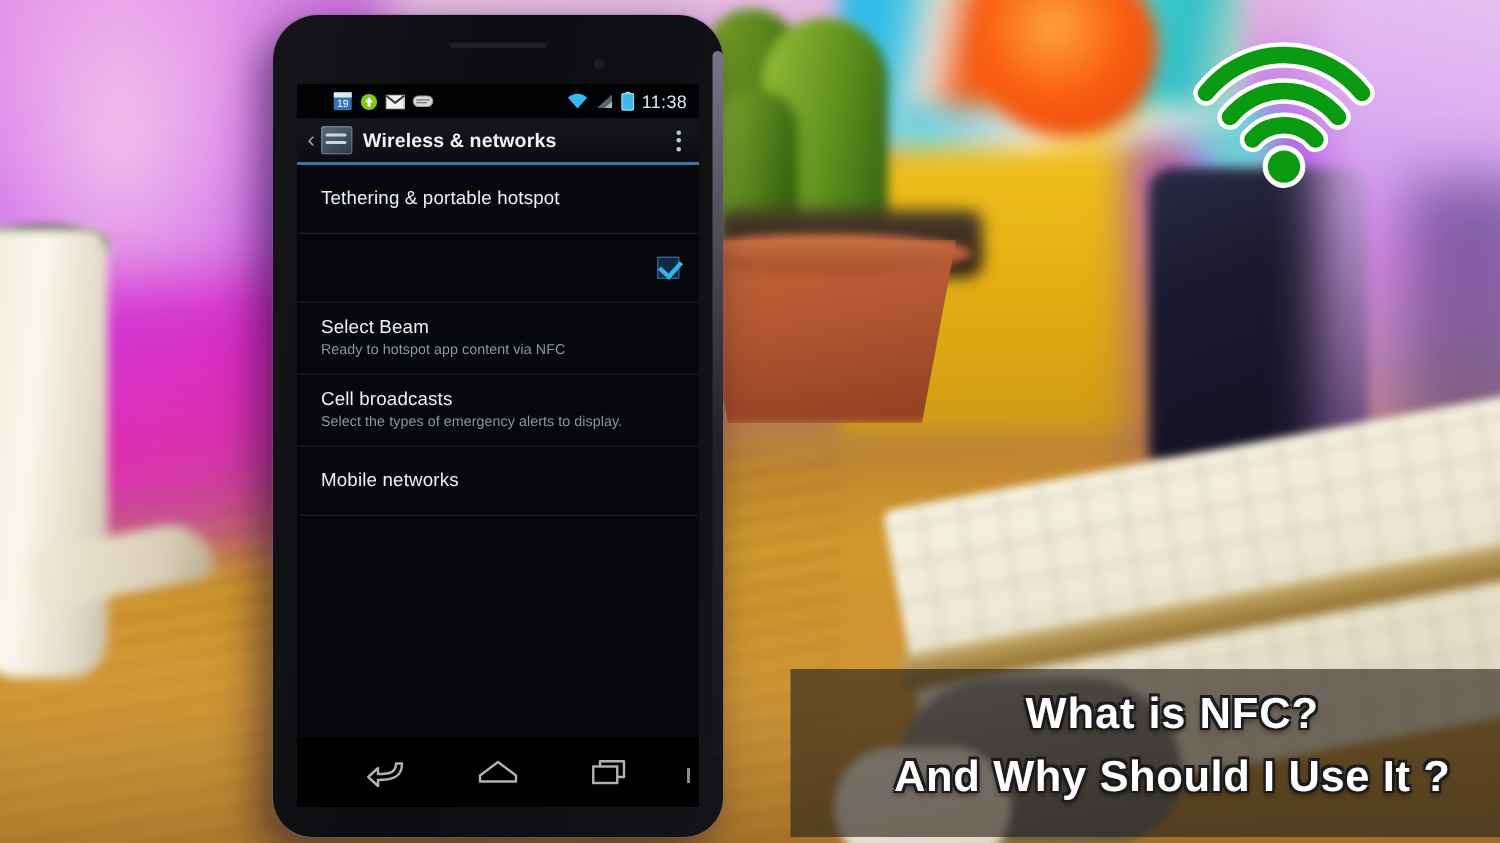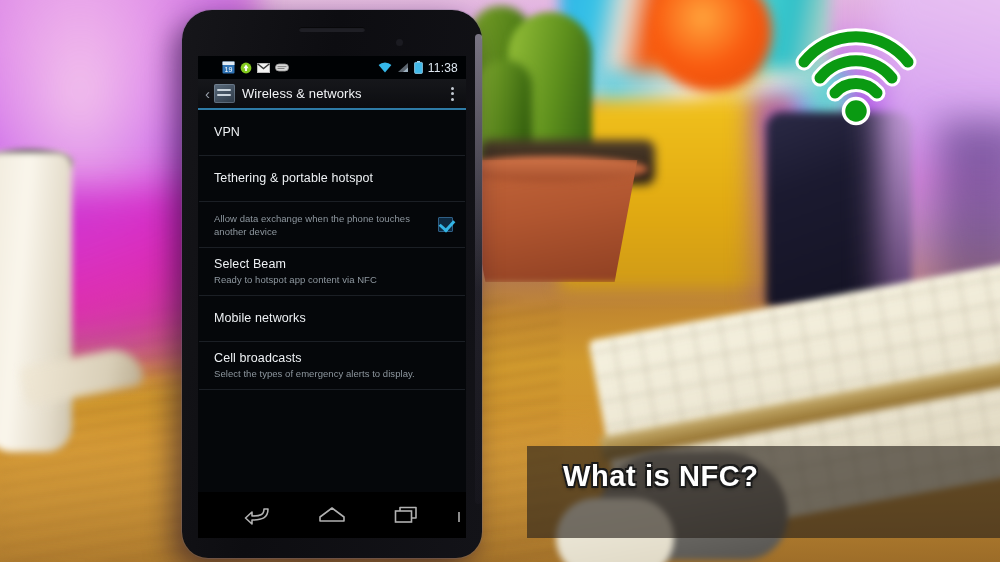--- a/index.html
+++ b/index.html
@@ -345,21 +345,21 @@
   }
   #ab-icon::before, #ab-icon::after {
     content: ""; position: absolute;
     background: #cbd5dd; border-radius: 1px;
   }
   #ab-icon::before { left: 3px; top: 5px; width: 14px; height: 2px; }
   #ab-icon::after  { left: 3px; top: 10px; width: 14px; height: 2px; }
   #ab-title {
     color: #f2f4f6;
     font-size: 13px;
-    font-weight: normal;
+    font-weight: bold;
     letter-spacing: 0.1px;
     white-space: nowrap;
   }
   #ab-overflow {
     margin-left: auto;
     width: 16px; height: 20px;
     display: flex; flex-direction: column;
     align-items: center; justify-content: center;
     gap: 2.5px;
   }
@@ -441,23 +441,24 @@
   #wifi-logo {
     position: absolute;
     left: 790px; top: 18px;
     width: 132px; height: 108px;
   }
 
   
   #caption {
     position: absolute;
     left: 527px; top: 446px;
-    width: 473px; height: 92px;
+    width: 473px; height: 112px;
     background: rgba(38,32,26,0.62);
     padding: 9px 0 16px 36px;
+    text-align: center;
   }
   .cap-line {
     color: #ffffff;
     font-size: 29px;
     line-height: 42px;
     font-weight: bold;
     letter-spacing: 0.6px;
     white-space: nowrap;
     text-shadow:
       -1.6px -1.6px 0 #1b1b1b,
@@ -552,56 +553,50 @@
         <span id="ab-overflow">
           <i></i>
             <i></i>
             <i></i>
         </span>
       </div>
 
       <div id="settings-list">
 
 
-        <div class="srow">
-          <div class="srow-text">
-            <div class="srow-title">VPN</div>
-          </div>
-        </div>
 
         <div class="srow">
           <div class="srow-text">
             <div class="srow-title">Tethering &amp; portable hotspot</div>
           </div>
         </div>
 
         <div class="srow">
           <div class="srow-text">
-            <div class="srow-sub">Allow data exchange when the phone touches another device</div>
           </div>
           <span class="chk on"></span>
         </div>
 
         <div class="srow">
           <div class="srow-text">
             <div class="srow-title">Select Beam</div>
             <div class="srow-sub">Ready to hotspot app content via NFC</div>
           </div>
         </div>
 
         <div class="srow">
           <div class="srow-text">
-            <div class="srow-title">Mobile networks</div>
+            <div class="srow-title">Cell broadcasts</div>
+            <div class="srow-sub">Select the types of emergency alerts to display.</div>
           </div>
         </div>
 
         <div class="srow">
           <div class="srow-text">
-            <div class="srow-title">Cell broadcasts</div>
-            <div class="srow-sub">Select the types of emergency alerts to display.</div>
+            <div class="srow-title">Mobile networks</div>
           </div>
         </div>
 
         <div id="list-tail"></div>
       </div>
     </div>
 
     <div id="nav-bar">
       <svg class="navbtn" width="26" height="20" viewBox="0 0 26 20">
         <path d="M24 4 C24 13 18 15 8 15 L8 19 L1.5 13 L8 7 L8 11 C16 11 20 10 20 4 Z" fill="none" stroke="#d9d9d9" stroke-width="1.6" stroke-linejoin="round"></path>
@@ -626,15 +621,16 @@
     <g fill="none" stroke="#0a9a12" stroke-width="11" stroke-linecap="round">
       <path d="M14 44 A66 66 0 0 1 118 44"></path>
       <path d="M30 60 A46 46 0 0 1 102 60"></path>
       <path d="M45 75 A28 28 0 0 1 87 75"></path>
     </g>
     <circle cx="66" cy="93" r="12.5" fill="#0a9a12" stroke="#ffffff" stroke-width="3.5"></circle>
   </svg>
 
   <div id="caption">
     <div class="cap-line" id="cap-line-1">What is NFC?</div>
+    <div class="cap-line" id="cap-line-2">And Why Should I Use It ?</div>
   </div>
 
 </div>
 
 </body></html>

